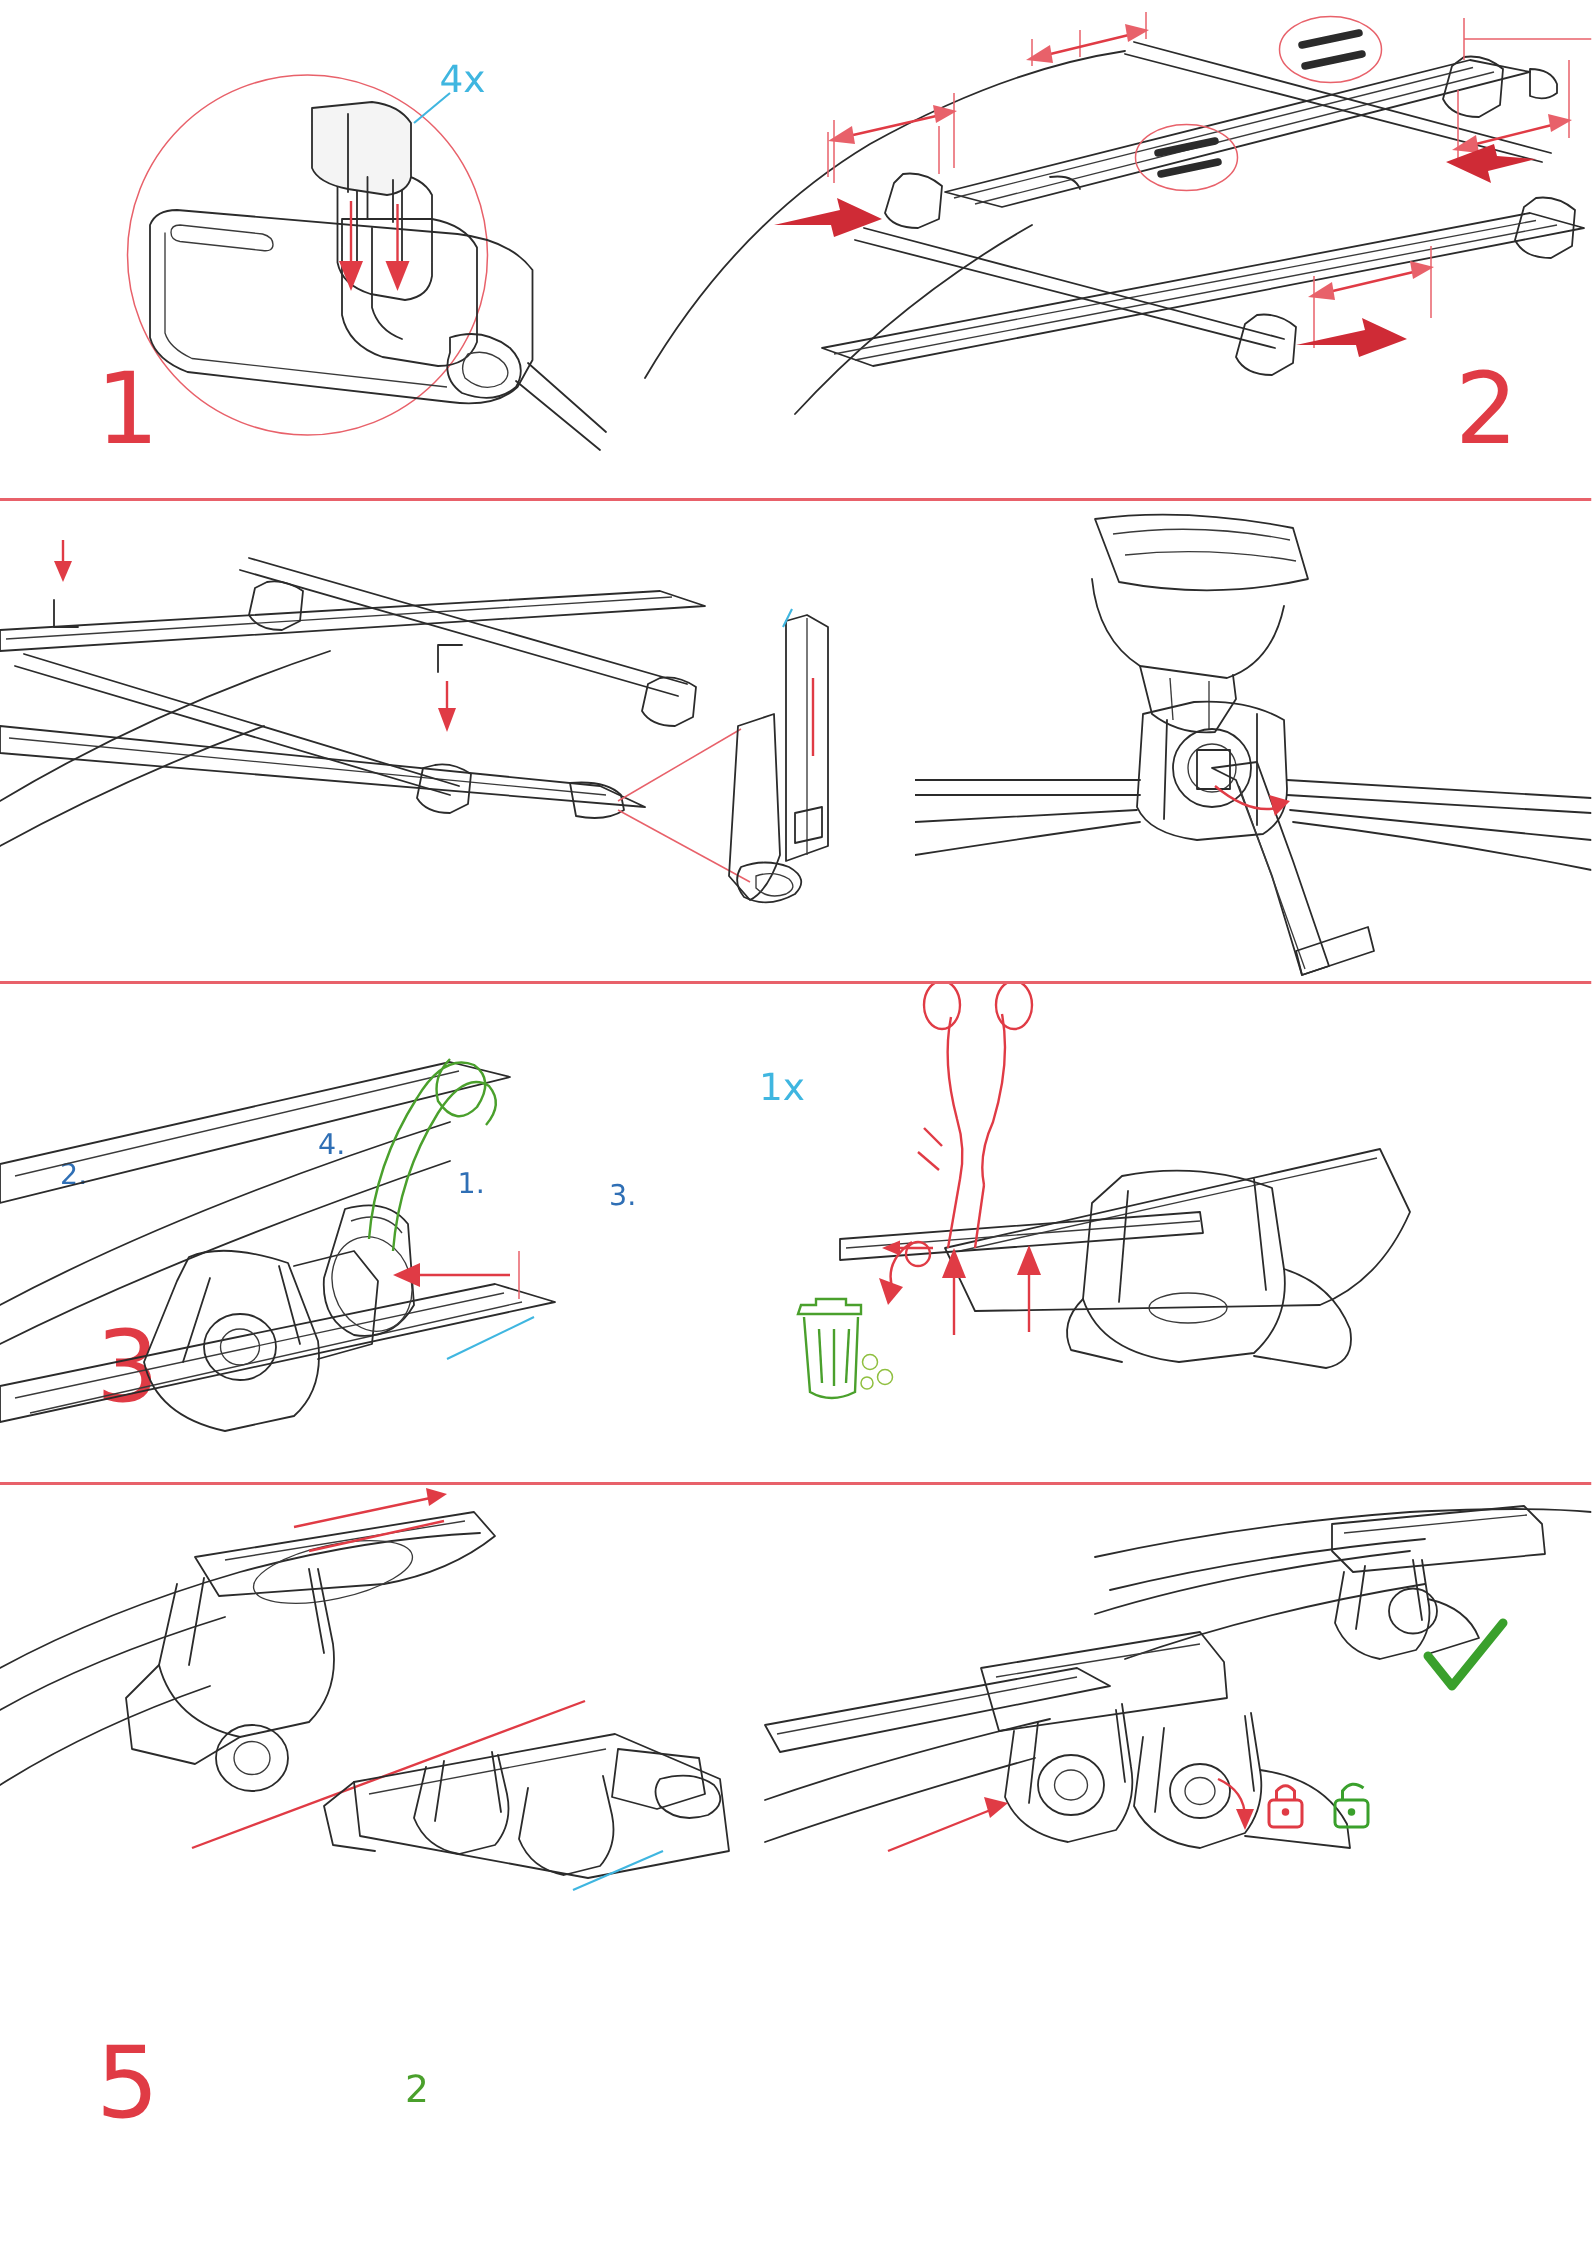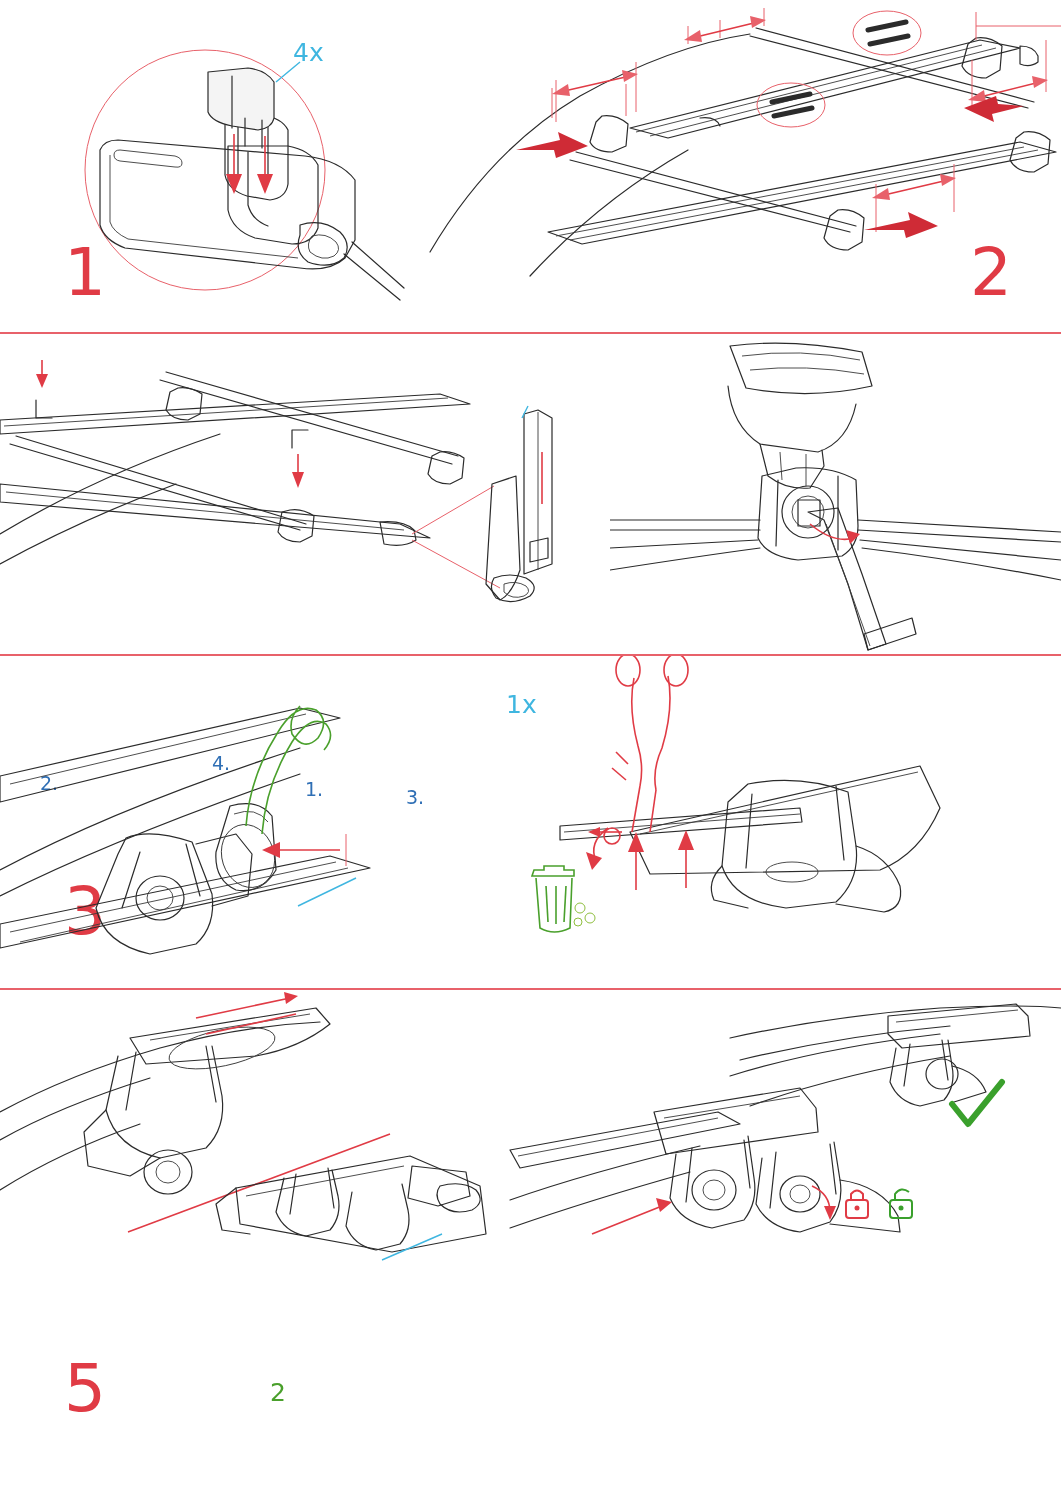--- a/index.html
+++ b/index.html
@@ -260,21 +260,21 @@
       <g>
         <path class="ln-red" d="M298 120 L298 144" stroke-width="2"></path>
         <polygon points="298,154 292,138 304,138" fill="#e03b45"></polygon>
         <path class="ln" d="M292 114 L292 96 L308 96"></path>
       </g>
     </svg>
     <div class="callout-blue-dark" style="left:40px;top:440px;">2.</div>
     <div class="callout-blue-dark" style="left:305px;top:446px;">1.</div>
     <div class="callout-blue-dark" style="left:406px;top:454px;">3.</div>
     <div class="callout-blue-dark" style="left:212px;top:420px;">4.</div>
-    <div class="callout" style="left:506px;top:358px;">1x</div>
+    <div class="callout" style="left:506px;top:378px;">1x</div>
     <div class="step-num big-num" style="left:64px;top:545px;">3</div>
   </div>
 
   <div class="panel" style="left:610px;top:334px;width:451px;height:320px;">
     <svg width="451" height="320" viewBox="0 0 451 320">
 
       <path class="ln" d="M120 12 Q180 4 252 18 L262 52 Q200 66 136 54 Z"></path>
       <path class="ln-thin" d="M132 22 Q190 14 250 26"></path>
       <path class="ln-thin" d="M140 36 Q196 30 254 40"></path>
       <path class="ln" d="M118 52 Q122 92 150 110 L208 118 Q238 108 246 70"></path>

